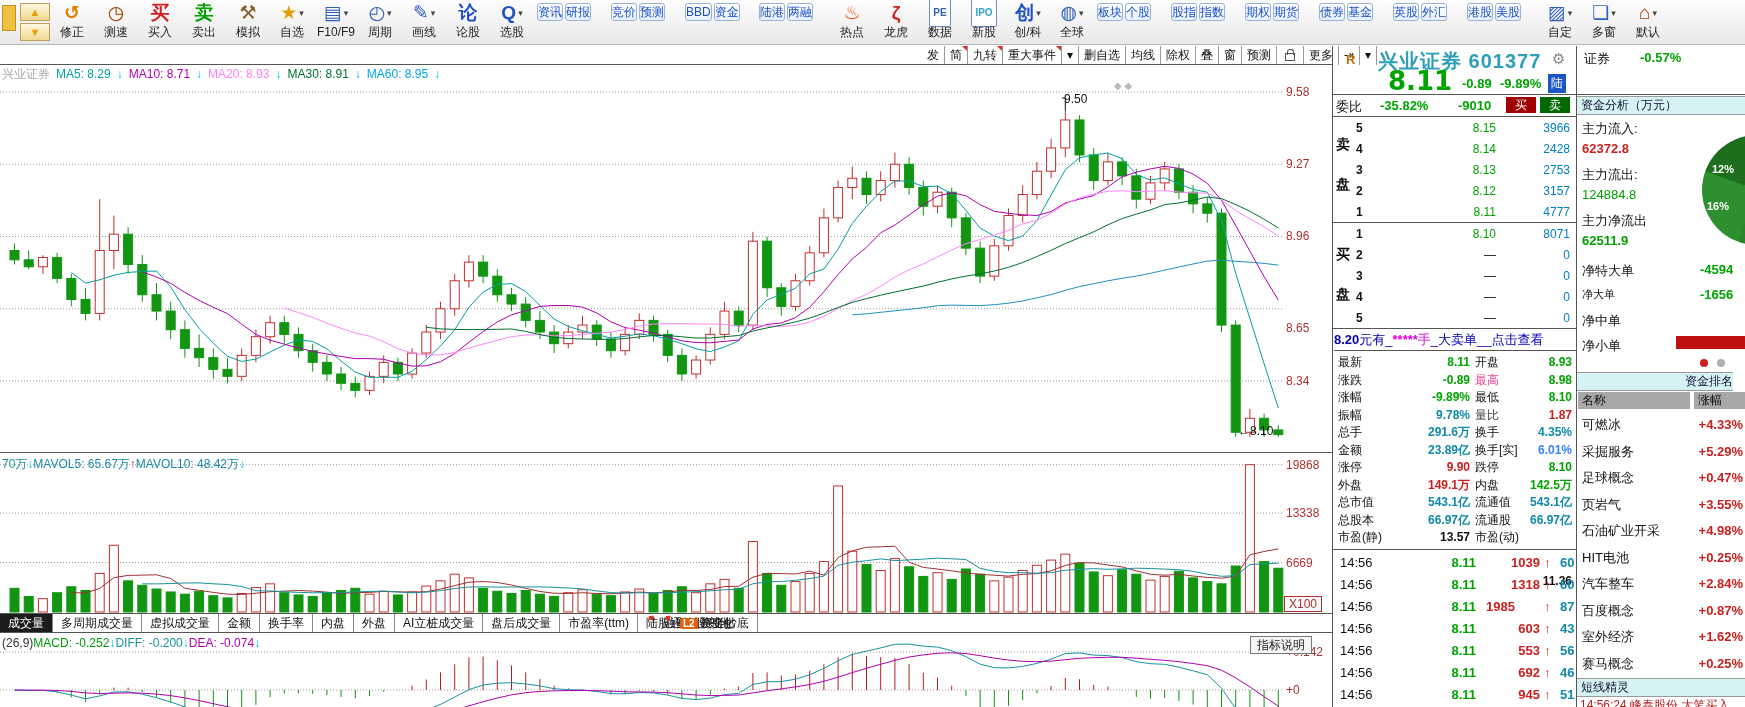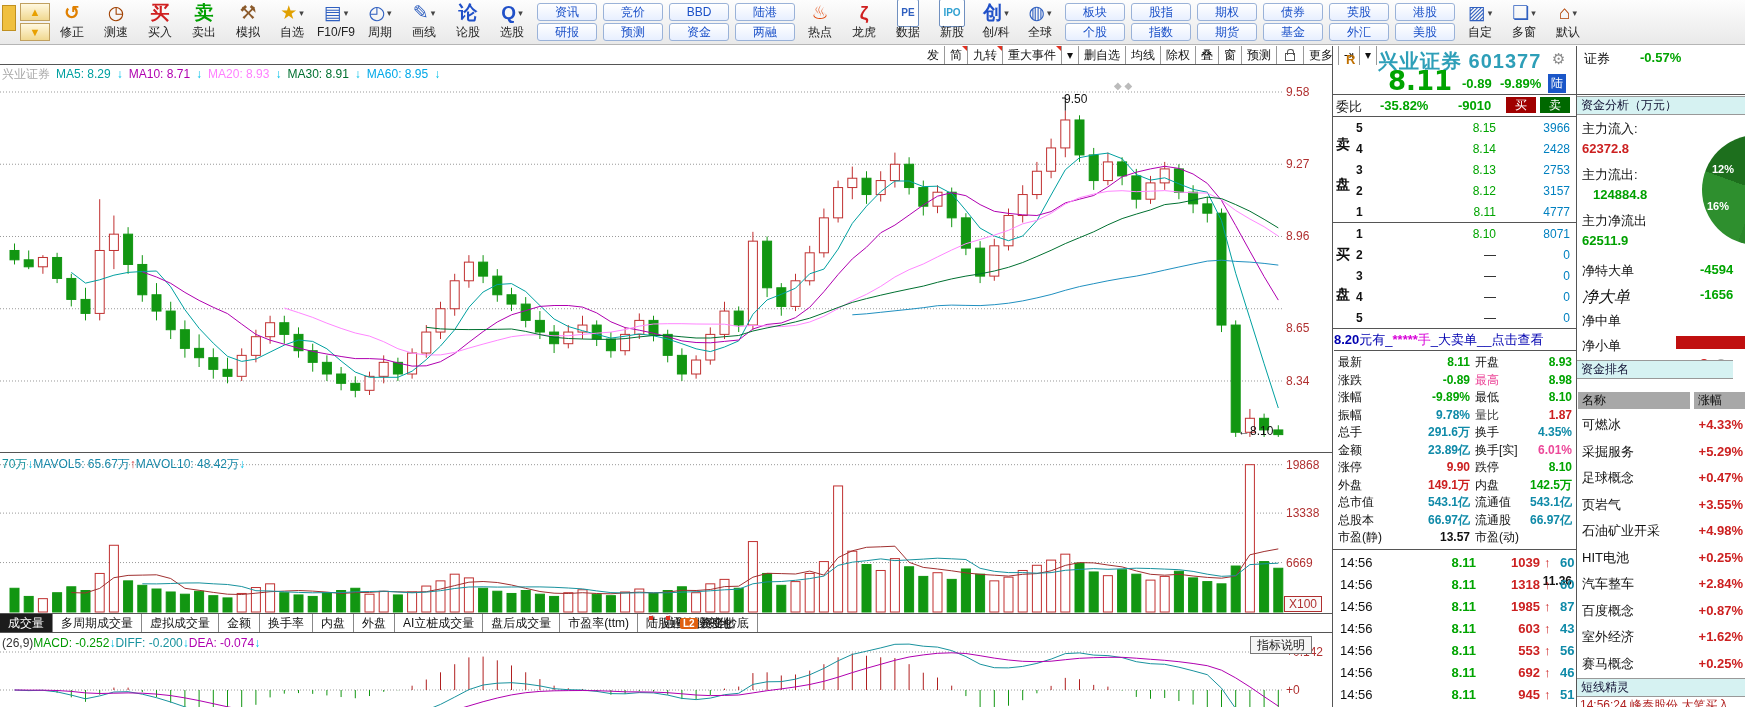--- a/index.html
+++ b/index.html
@@ -11,21 +11,21 @@
   
   #toolbar { left:0; top:0; width:1745px; height:45px;
     background:linear-gradient(#fdfdfd,#e9e9e9); border-bottom:1px solid #b5b5b5;
     display:flex; align-items:flex-start; padding:1px 0 0 2px; }
   .tb-item { display:flex; flex-direction:column; align-items:center; width:44px; height:43px;
     justify-content:flex-start; cursor:pointer; }
   .tb-ico { height:24px; font-size:19px; line-height:24px; font-weight:bold; display:flex; align-items:center; }
   .tb-lbl { font-size:12px; color:#222; line-height:15px; white-space:nowrap; }
   .tb-dd { font-size:9px; color:#444; margin-left:2px; }
   .tb-badge { font-size:10px; font-weight:bold; border:1px solid #7090c0; padding:1px 3px; background:#fff; border-radius:2px; }
-  .tb-pair { display:flex; flex-direction:column; width:60px; gap:2px; margin:2px 3px 0 3px; }
+  .tb-pair { display:flex; flex-direction:row; width:68px; gap:2px; margin:2px 3px 0 3px; }
   .tb-pair button { font-size:12px; color:#1a50c8; background:linear-gradient(#ffffff,#e7efff);
     border:1px solid #9ab2d8; border-radius:3px; height:18px; line-height:15px; cursor:pointer;
     font-family:inherit; }
   .tb-updown { display:flex; flex-direction:column; width:30px; gap:2px; margin-top:2px; }
   .tb-updown span { border:1px solid #c0a060; background:linear-gradient(#fff8e0,#f0d890);
     color:#e8a000; font-size:11px; text-align:center; height:18px; line-height:17px; cursor:pointer; }
   #tb-stub { width:14px; height:26px; background:#f0c040; border:1px solid #c09020; margin:4px 4px 0 0; }
 
   
   #periodbar { left:0; top:46px; width:1332px; height:19px; border-bottom:1px solid #888;
@@ -830,21 +830,21 @@
       <div class="dg-row" style="top: 424px;">
         <span style="position: absolute; left: 2px; color: rgb(17, 17, 17);">总手</span>
         <span style="position: absolute; right: 104px; color: rgb(15, 138, 168); font-weight: bold;">291.6万</span>
         <span style="position: absolute; left: 139px; color: rgb(17, 17, 17);">换手</span>
         <span style="position: absolute; right: 2px; color: rgb(15, 138, 168); font-weight: bold;">4.35%</span>
       </div>
       <div class="dg-row" style="top: 441.5px;">
         <span style="position: absolute; left: 2px; color: rgb(17, 17, 17);">金额</span>
         <span style="position: absolute; right: 104px; color: rgb(15, 138, 168); font-weight: bold;">23.89亿</span>
         <span style="position: absolute; left: 139px; color: rgb(17, 17, 17);">换手[实]</span>
-        <span style="position: absolute; right: 2px; color: #ec4899; font-weight: bold;">6.01%</span>
+        <span style="position: absolute; right: 2px; color: #3b82f6; font-weight: bold;">6.01%</span>
       </div>
       <div class="dg-row" style="top: 459px;">
         <span style="position: absolute; left: 2px; color: rgb(17, 17, 17);">涨停</span>
         <span style="position: absolute; right: 104px; color: rgb(204, 32, 32); font-weight: bold;">9.90</span>
         <span style="position: absolute; left: 139px; color: rgb(17, 17, 17);">跌停</span>
         <span style="position: absolute; right: 2px; color: rgb(0, 164, 0); font-weight: bold;">8.10</span>
       </div>
       <div class="dg-row" style="top: 476.5px;">
         <span style="position: absolute; left: 2px; color: rgb(17, 17, 17);">外盘</span>
         <span style="position: absolute; right: 104px; color: rgb(204, 32, 32); font-weight: bold;">149.1万</span>
@@ -882,21 +882,21 @@
       <div class="tx-row" style="top: 574px;">
         <span style="position: absolute; left: 4px; color: rgb(17, 17, 17);">14:56</span>
         <span class="grn" style="position: absolute; left: 96px; width: 44px; text-align: right; font-weight: bold;">8.11</span>
         <span class="red" style="position: absolute; left: 150px; width: 54px; text-align: right; font-weight: bold;">1318</span>
         <span class="red" style="position: absolute; left: 208px; font-weight: bold;">↑</span>
         <span class="teal" style="position: absolute; left: 224px; font-weight: bold;">60</span>
       </div>
       <div class="tx-row" style="top: 596px;">
         <span style="position: absolute; left: 4px; color: rgb(17, 17, 17);">14:56</span>
         <span class="grn" style="position: absolute; left: 96px; width: 44px; text-align: right; font-weight: bold;">8.11</span>
-        <span class="red" style="position: absolute; left: 150px; width: 54px; text-align: right; font-weight: bold;">1985</span>
+        <span class="red" style="position: absolute; left: 150px; width: 54px; text-align: left; font-weight: bold;">1985</span>
         <span class="red" style="position: absolute; left: 208px; font-weight: bold;">↑</span>
         <span class="teal" style="position: absolute; left: 224px; font-weight: bold;">87</span>
       </div>
       <div class="tx-row" style="top: 618px;">
         <span style="position: absolute; left: 4px; color: rgb(17, 17, 17);">14:56</span>
         <span class="grn" style="position: absolute; left: 96px; width: 44px; text-align: right; font-weight: bold;">8.11</span>
         <span class="red" style="position: absolute; left: 150px; width: 54px; text-align: right; font-weight: bold;">603</span>
         <span class="red" style="position: absolute; left: 208px; font-weight: bold;">↑</span>
         <span class="teal" style="position: absolute; left: 224px; font-weight: bold;">43</span>
       </div>
@@ -921,42 +921,42 @@
         <span class="red" style="position: absolute; left: 208px; font-weight: bold;">↑</span>
         <span class="teal" style="position: absolute; left: 224px; font-weight: bold;">51</span>
       </div>
     </div>
 
   <div class="abs cyanbar" style="left:1577px; top:96px; width:168px;">资金分析（万元）</div>
   <div id="flows">
       <div class="abs" style="left: 1582px; top: 120px; font-size: 13px;">主力流入:</div>
       <div class="abs" style="left: 1582px; top: 141px; font-size: 13px; font-weight: bold; color: rgb(204, 32, 32);">62372.8</div>
       <div class="abs" style="left: 1582px; top: 166px; font-size: 13px;">主力流出:</div>
-      <div class="abs" style="left: 1582px; top: 187px; font-size: 13px; font-weight: bold; color: rgb(0, 160, 0); margin-left: 11px;">124884.8</div>
+      <div class="abs" style="left: 1582px; top: 187px; font-size: 13px; font-weight: normal; color: rgb(0, 160, 0);">124884.8</div>
       <div class="abs" style="left: 1582px; top: 212px; font-size: 13px;">主力净流出</div>
       <div class="abs" style="left: 1582px; top: 233px; font-size: 13px; font-weight: bold; color: rgb(0, 160, 0);">62511.9</div>
     </div>
   <div id="pie" class="abs" style="left:1702px; top:135px;"></div>
   <div class="abs pie-lbl" style="left:1712px; top:163px;">12%</div>
   <div class="abs pie-lbl" style="left:1707px; top:200px;">16%</div>
   <div id="netrows">
       <div class="abs" style="left: 1582px; top: 262px; font-size: 13px;">净特大单</div>
       <div class="abs grn" style="left: 1700px; top: 262px; font-size: 13px; font-weight: bold;">-4594</div>
-      <div class="abs" style="left: 1582px; top: 287px; font-size: 16px; font-style: italic;">净大单</div>
+      <div class="abs" style="left: 1582px; top: 287px; font-size: 11px;">净大单</div>
       <div class="abs grn" style="left: 1700px; top: 287px; font-size: 13px; font-weight: bold;">-1656</div>
       <div class="abs" style="left: 1582px; top: 312px; font-size: 13px;">净中单</div>
       <div class="abs" style="left: 1582px; top: 337px; font-size: 13px;">净小单</div>
     </div>
   <div class="abs" style="left:1676px; top:336px; width:69px; height:13px; background:#c01010;"></div>
   <div class="abs" style="left:1700px; top:356px;">
     <span class="dot" style="background:#d02020;"></span>
     <span class="dot" style="background:#b0b0b0; margin-left:6px;"></span>
   </div>
 
-  <div class="abs cyanbar" style="left:1577px; top:360px; width:156px;">资金排名</div>
+  <div class="abs cyanbar" style="left:1577px; top:372px; width:156px;text-align:right;">资金排名</div>
   <div class="abs" style="left:1578px; top:392px; width:112px; height:17px; background:#a8a8a8; line-height:17px; padding-left:4px; font-size:12px;">名称</div>
   <div class="abs" style="left:1694px; top:392px; width:51px; height:17px; background:#a8a8a8; line-height:17px; padding-left:4px; font-size:12px;">涨幅</div>
   <div id="ranklist">
       <div class="rank-row" style="top: 412px;"><span>可燃冰</span><span class="rank-val">+4.33%</span></div>
       <div class="rank-row" style="top: 438.5px;"><span>采掘服务</span><span class="rank-val">+5.29%</span></div>
       <div class="rank-row" style="top: 465px;"><span>足球概念</span><span class="rank-val">+0.47%</span></div>
       <div class="rank-row" style="top: 491.5px;"><span>页岩气</span><span class="rank-val">+3.55%</span></div>
       <div class="rank-row" style="top: 518px;"><span>石油矿业开采</span><span class="rank-val">+4.98%</span></div>
       <div class="rank-row" style="top: 544.5px;"><span>HIT电池</span><span class="rank-val">+0.25%</span></div>
       <div class="rank-row" style="top: 571px;"><span>汽车整车</span><span class="rank-val">+2.84%</span></div>

